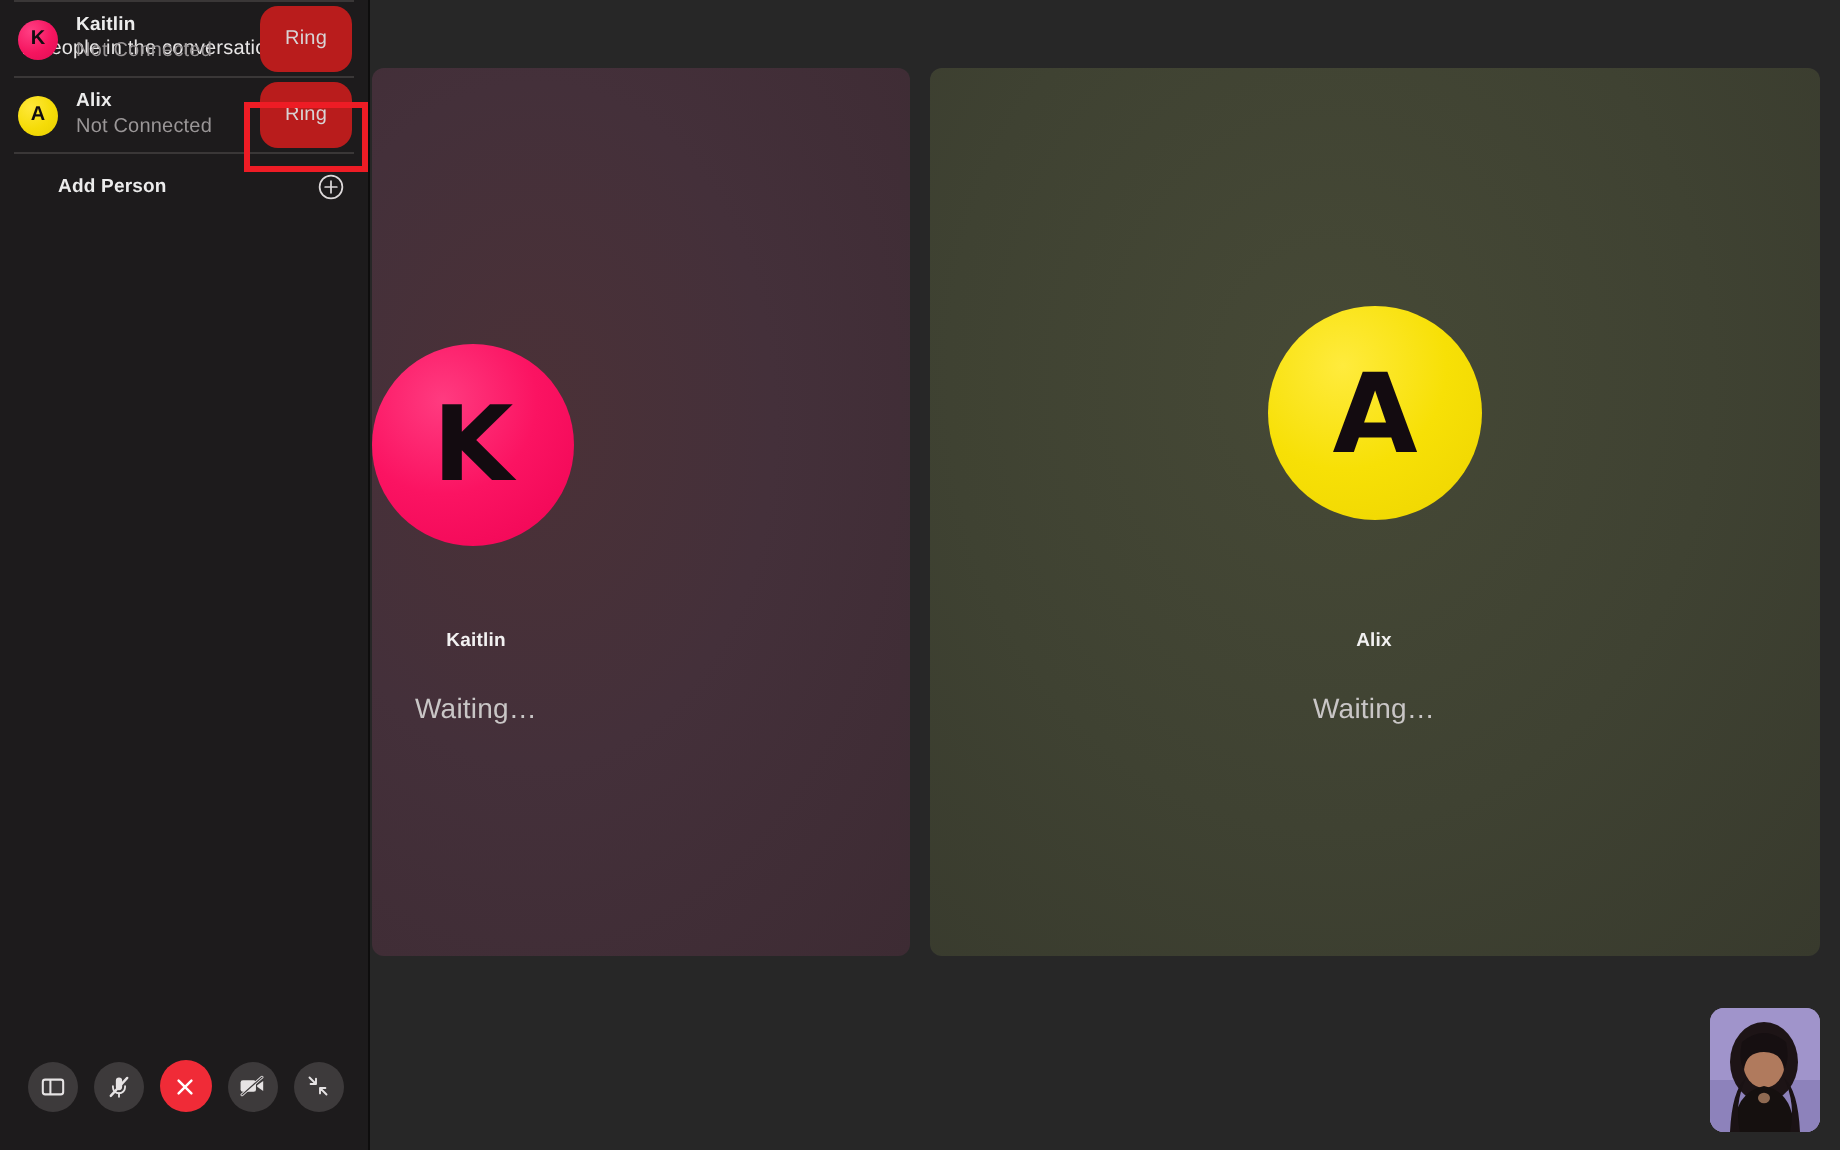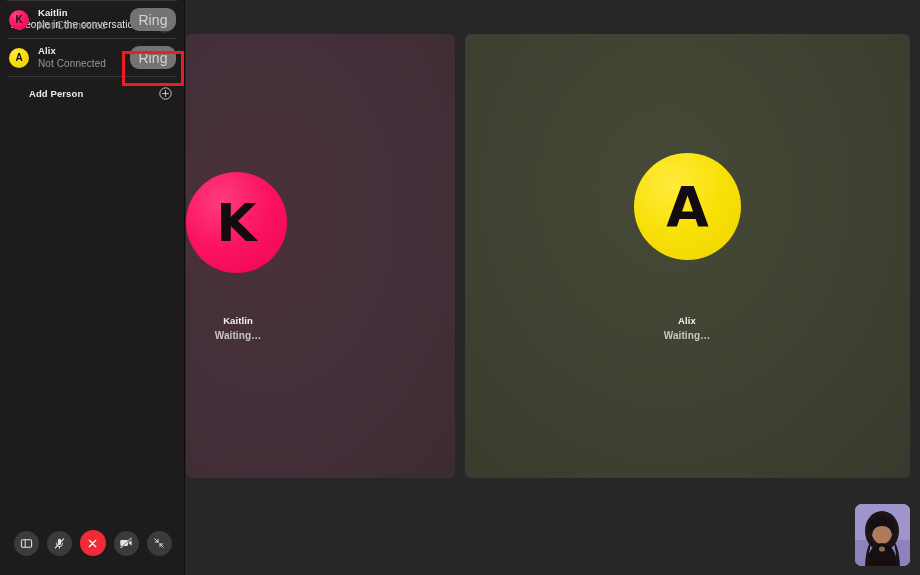--- a/index.html
+++ b/index.html
@@ -102,25 +102,25 @@
   }
   .person-status {
     color: #9a9697;
     font-size: 10px;
     line-height: 12px;
     margin-top: 1px;
     letter-spacing: 0.1px;
   }
   .ring-btn {
     width: 46px;
-    height: 23px;
+    height: 33px;
     border-radius: 9px;
-    background: #737373;
+    background: #b91c1c;
     color: #d8d4d5;
-    font-size: 14px;
+    font-size: 10px;
     display: flex;
     align-items: center;
     justify-content: center;
     flex: none;
     cursor: pointer;
     letter-spacing: 0.1px;
   }
 
   .highlight-box {
     position: absolute;
@@ -237,24 +237,23 @@
   #tile-0 .tile-caption { left: -18px; top: 281px; }
   #tile-1 .tile-caption { left: 152px; top: 281px; }
   .caption-name {
     color: #f2f1f1;
     font-size: 9.5px;
     font-weight: 700;
     letter-spacing: 0.1px;
   }
   .caption-status {
     color: #c9c6c6;
-    font-size: 10px;
-    margin-top: 4px;
-    letter-spacing: 0.1px;
-    font-weight: bold;
+    font-size: 14px;
+    margin-top: 20px;
+    letter-spacing: 0.1px;
   }
 
   
   #self-pip {
     position: absolute;
     left: 670px;
     top: 504px;
     width: 55px;
     height: 62px;
     border-radius: 7px;

